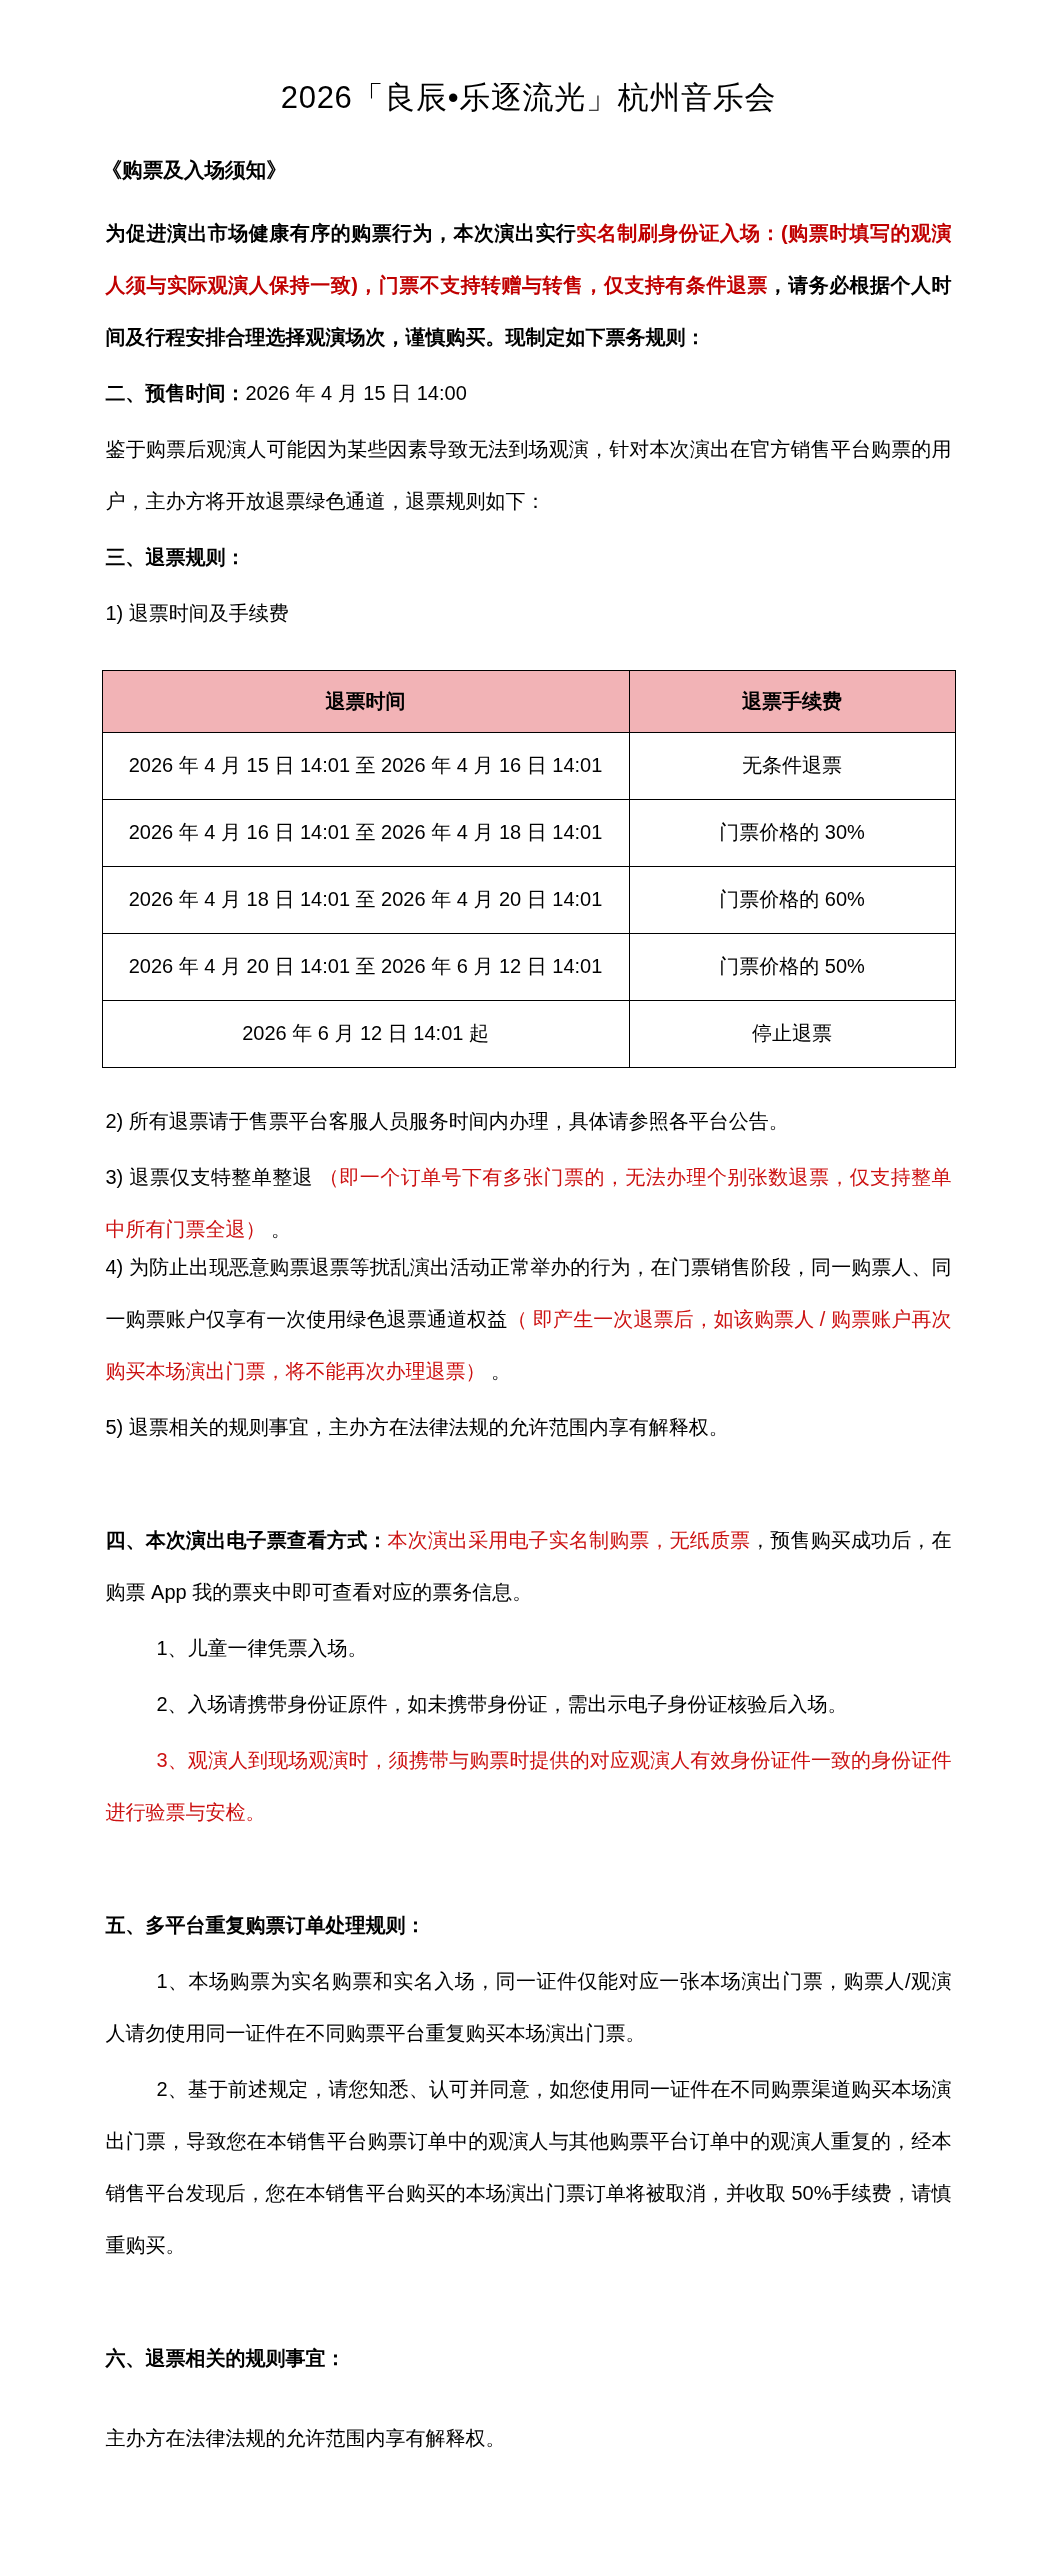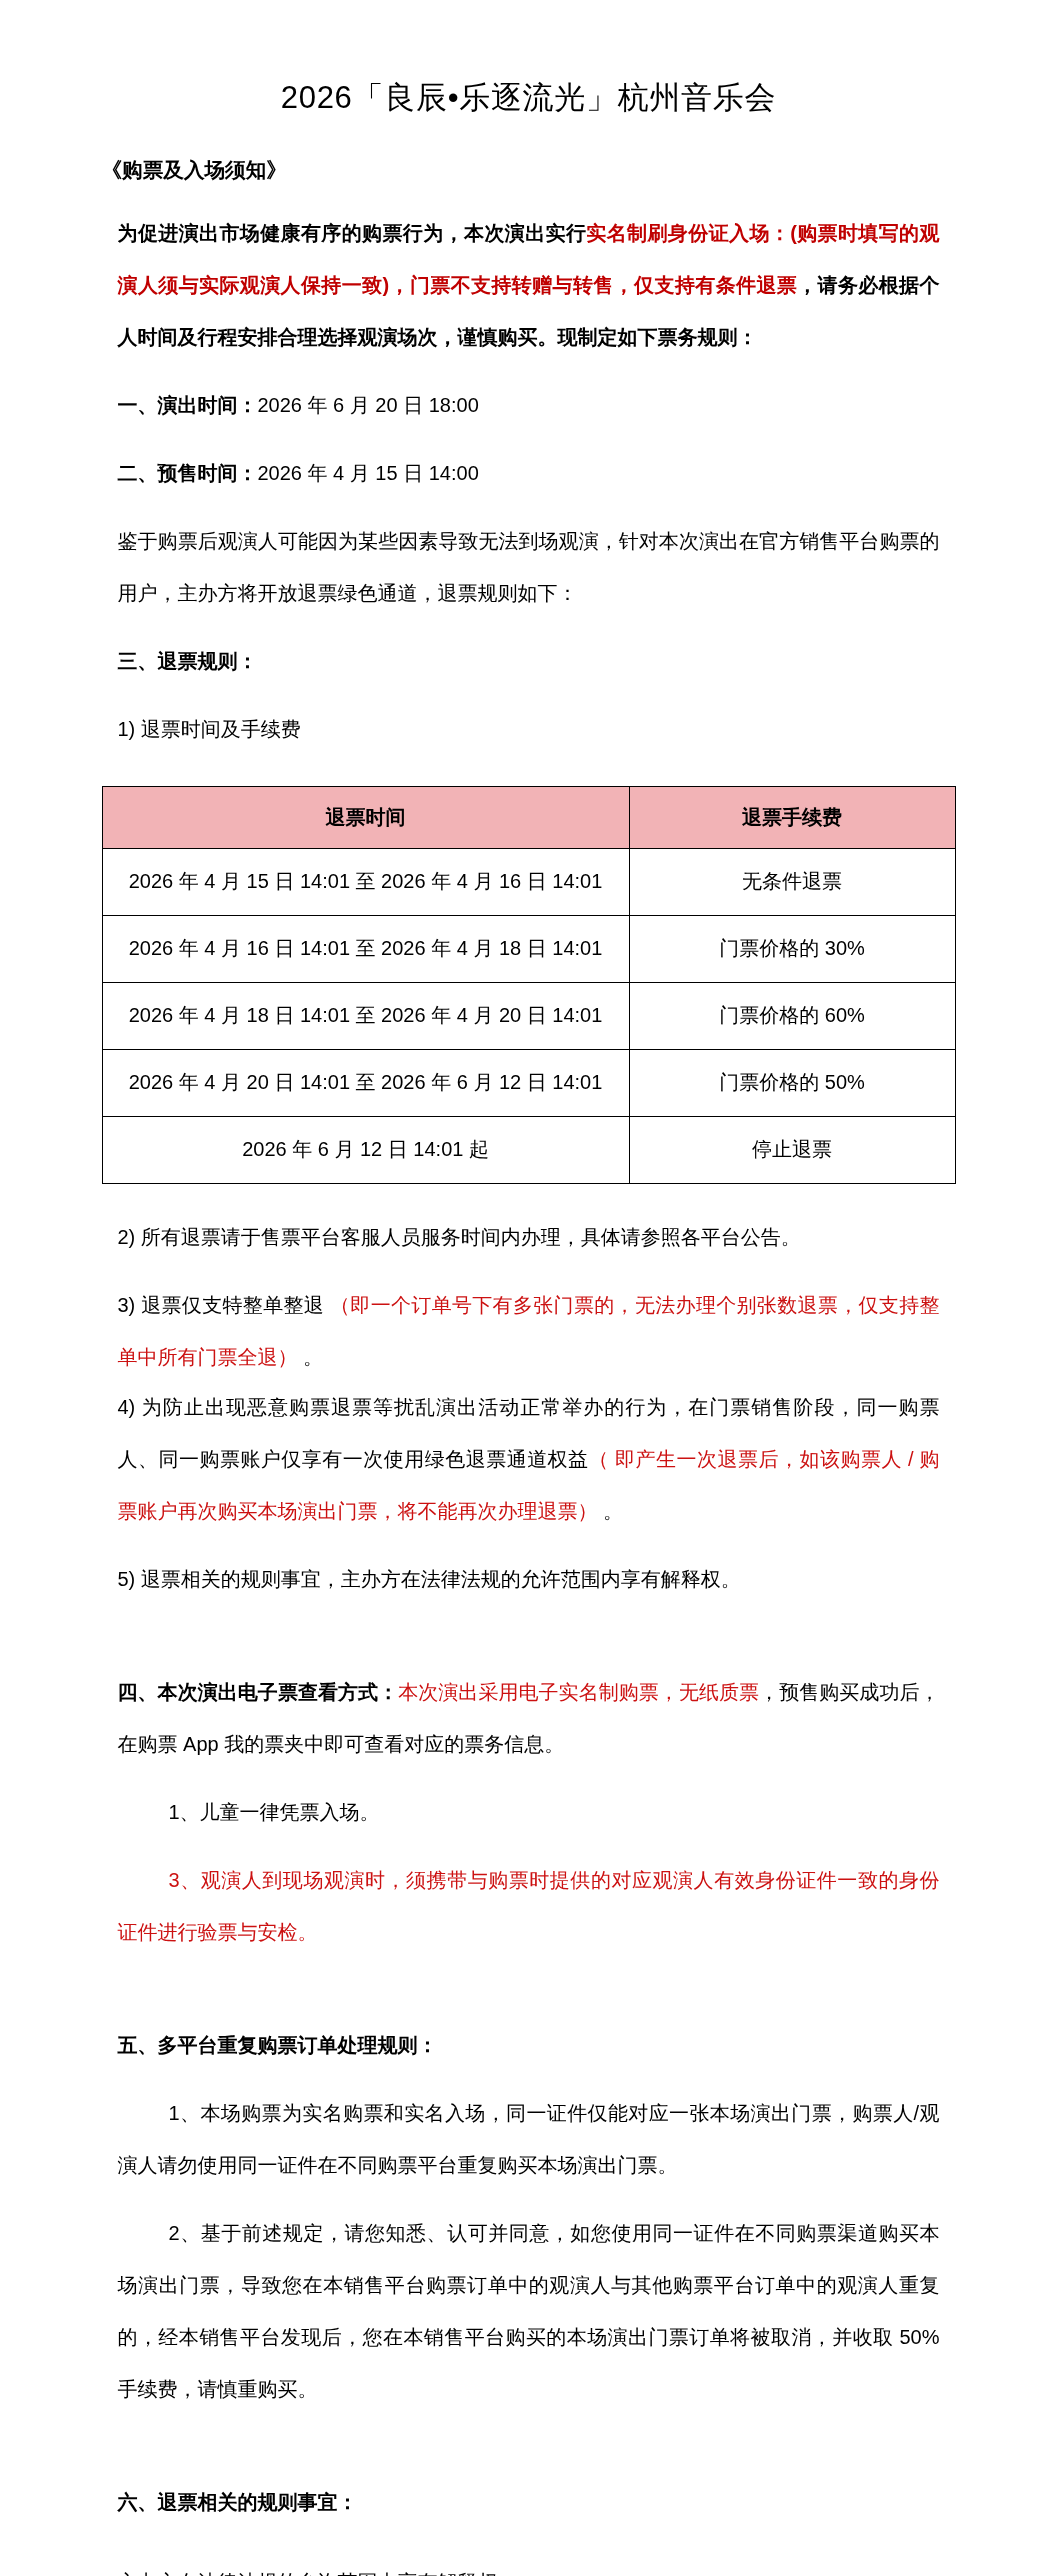--- a/index.html
+++ b/index.html
@@ -25,21 +25,21 @@
   .doc-subtitle {
     font-size:20.6px;
     font-weight:bold;
     text-align:left;
     margin:0 0 22.6px 0;
     line-height:1.3;
   }
   .para {
     font-size:20px;
     line-height:52px;
-    margin:16px;
+    margin:4px;
     text-align:justify;
     text-justify:inter-ideograph;
   }
   .para.indent { text-indent:51px; }
   .bold { font-weight:bold; }
   .red  { color:#cc1111; }
   .red-bold { color:#c00000; font-weight:bold; }
   .sec-gap { margin-top:61px; }
   .pull-up { margin-top:-17.3px; }
   .small-gap { margin-top:28px; }
@@ -71,21 +71,20 @@
 <body>
 
 <div class="page">
 
   <h1 class="doc-title">2026「良辰•乐逐流光」杭州音乐会</h1>
 
   <h2 class="doc-subtitle">《购票及入场须知》</h2>
 
   <p class="para bold"><span>为促进演出市场健康有序的购票行为，本次演出实行</span><span class="red-bold">实名制刷身份证入场：(购票时填写的观演人须与实际观演人保持一致)，门票不支持转赠与转售，仅支持有条件退票</span><span>，请务必根据个人时间及行程安排合理选择观演场次，谨慎购买。现制定如下票务规则：</span></p>
 
-  <p class="para"><span class="bold">一、演出时间：</span><span>2026 年 6 月 20 日 18:00</span></p>
 
   <p class="para"><span class="bold">二、预售时间：</span><span>2026 年 4 月 15 日 14:00</span></p>
 
   <p class="para">鉴于购票后观演人可能因为某些因素导致无法到场观演，针对本次演出在官方销售平台购票的用户，主办方将开放退票绿色通道，退票规则如下：</p>
 
   <p class="para bold">三、退票规则：</p>
 
   <p class="para">1) 退票时间及手续费</p>
 
   <table class="refund-table">
@@ -128,20 +127,21 @@
   <p class="para"><span>3) 退票仅支特整单整退 </span><span class="red">（即一个订单号下有多张门票的，无法办理个别张数退票，仅支持整单中所有门票全退） </span><span>。</span></p>
 
   <p class="para pull-up"><span>4) 为防止出现恶意购票退票等扰乱演出活动正常举办的行为，在门票销售阶段，同一购票人、同一购票账户仅享有一次使用绿色退票通道权益</span><span class="red">（ 即产生一次退票后，如该购票人 / 购票账户再次购买本场演出门票，将不能再次办理退票） </span><span>。</span></p>
 
   <p class="para">5) 退票相关的规则事宜，主办方在法律法规的允许范围内享有解释权。</p>
 
   <p class="para sec-gap"><span class="bold">四、本次演出电子票查看方式：</span><span class="red">本次演出采用电子实名制购票，无纸质票</span><span>，预售购买成功后，在购票 App 我的票夹中即可查看对应的票务信息。</span></p>
 
   <p class="para indent">1、儿童一律凭票入场。</p>
 
+  <p class="para indent">2、入场请携带身份证原件，如未携带身份证，需出示电子身份证核验后入场。</p>
 
   <p class="para indent red">3、观演人到现场观演时，须携带与购票时提供的对应观演人有效身份证件一致的身份证件进行验票与安检。</p>
 
   <p class="para bold sec-gap">五、多平台重复购票订单处理规则：</p>
 
   <p class="para indent">1、本场购票为实名购票和实名入场，同一证件仅能对应一张本场演出门票，购票人/观演人请勿使用同一证件在不同购票平台重复购买本场演出门票。</p>
 
   <p class="para indent">2、基于前述规定，请您知悉、认可并同意，如您使用同一证件在不同购票渠道购买本场演出门票，导致您在本销售平台购票订单中的观演人与其他购票平台订单中的观演人重复的，经本销售平台发现后，您在本销售平台购买的本场演出门票订单将被取消，并收取 50%手续费，请慎重购买。</p>
 
   <p class="para bold sec-gap">六、退票相关的规则事宜：</p>

